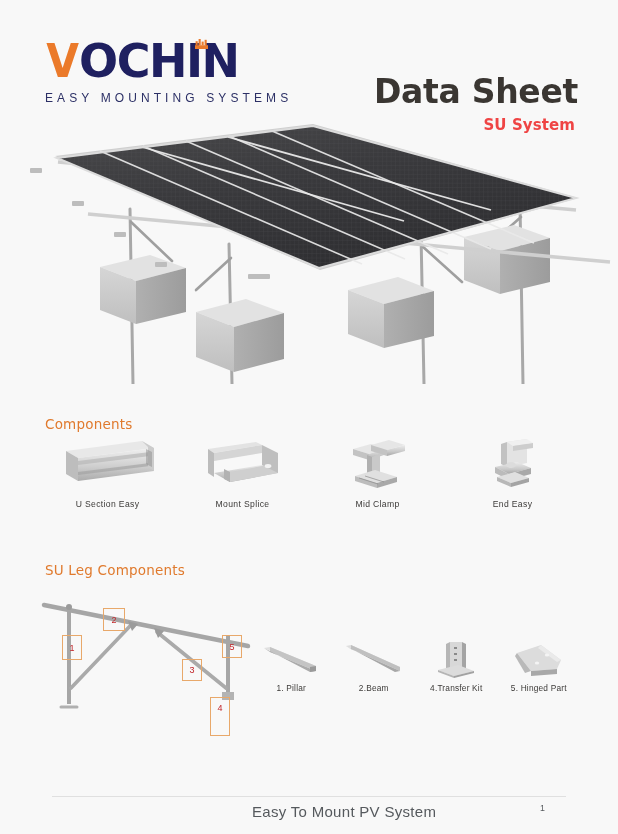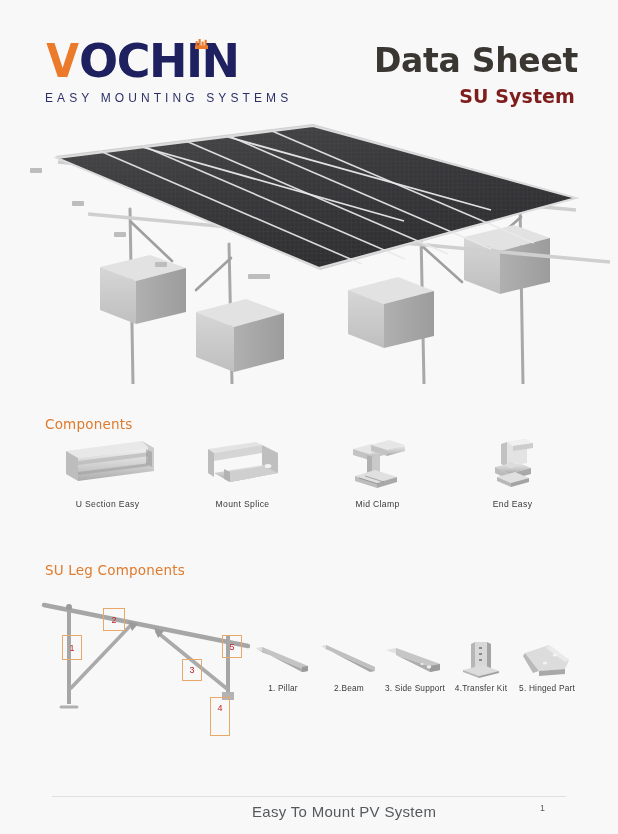--- a/index.html
+++ b/index.html
@@ -79,28 +79,29 @@
     top: 44px;
     text-align: right;
   }
   .doc-title {
     font-family: "DejaVu Sans", sans-serif;
     font-size: 33px;
     font-weight: bold;
     color: #3a3632;
     line-height: 1.05;
     letter-spacing: -0.3px;
+    margin-top: 31px;
   }
   .doc-subtitle {
     margin-top: 6px;
     margin-right: 3px;
     font-family: "DejaVu Sans", sans-serif;
-    font-size: 19px;
+    font-size: 15px;
     font-weight: bold;
-    color: #7f1d1d;
+    color: #ef4444;
     letter-spacing: 0.1px;
   }
 
   
   .hero {
     position: absolute;
     left: 0;
     top: 122px;
     width: 618px;
     height: 262px;
@@ -542,33 +543,20 @@
       <div class="leg-part-art">
         <svg width="62" height="36" viewBox="0 0 62 36">
           <polygon points="3,4 52,26 57,25 8,3" fill="#dedede"></polygon>
           <polygon points="8,3 57,25 57,29 8,7" fill="#c0c0c0"></polygon>
           <polygon points="3,4 8,7 57,29 52,30" fill="#a7a7a7"></polygon>
         </svg>
       </div>
       <div class="leg-part-label">2.Beam</div>
     </div>
 
-    <div class="leg-part-cell">
-      <div class="leg-part-art">
-        <svg width="66" height="36" viewBox="0 0 66 36">
-          <polygon points="4,8 48,24 58,22 14,6" fill="#e2e2e2"></polygon>
-          <polygon points="14,6 58,22 58,28 14,13" fill="#c6c6c6"></polygon>
-          <polygon points="4,8 14,13 58,28 48,30" fill="#adadad"></polygon>
-          <polygon points="48,24 58,22 58,28 48,30" fill="#9b9b9b"></polygon>
-          <ellipse cx="47" cy="25" rx="2.2" ry="1.4" fill="#f2f2f2"></ellipse>
-          <ellipse cx="40" cy="22" rx="1.6" ry="1" fill="#eeeeee"></ellipse>
-        </svg>
-      </div>
-      <div class="leg-part-label">3. Side Support</div>
-    </div>
 
     <div class="leg-part-cell">
       <div class="leg-part-art">
         <svg width="48" height="40" viewBox="0 0 48 40">
 
           <polygon points="18,2 30,2 30,28 18,28" fill="#d8d8d8"></polygon>
           <polygon points="14,4 18,2 18,28 14,30" fill="#b6b6b6"></polygon>
           <polygon points="30,2 34,4 34,30 30,28" fill="#a4a4a4"></polygon>
           <g fill="#8a8a8a">
             <rect x="22" y="7" width="3" height="2"></rect>

